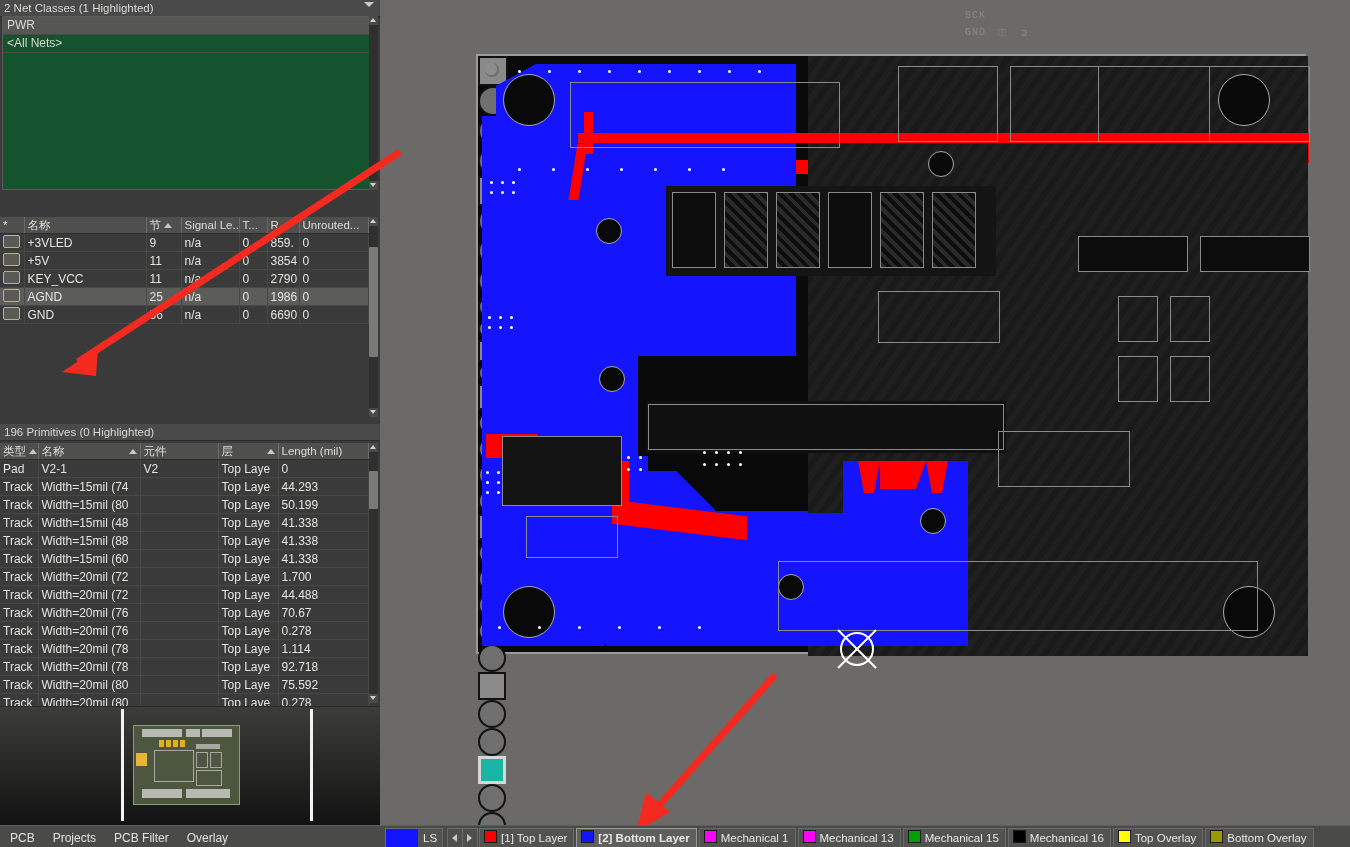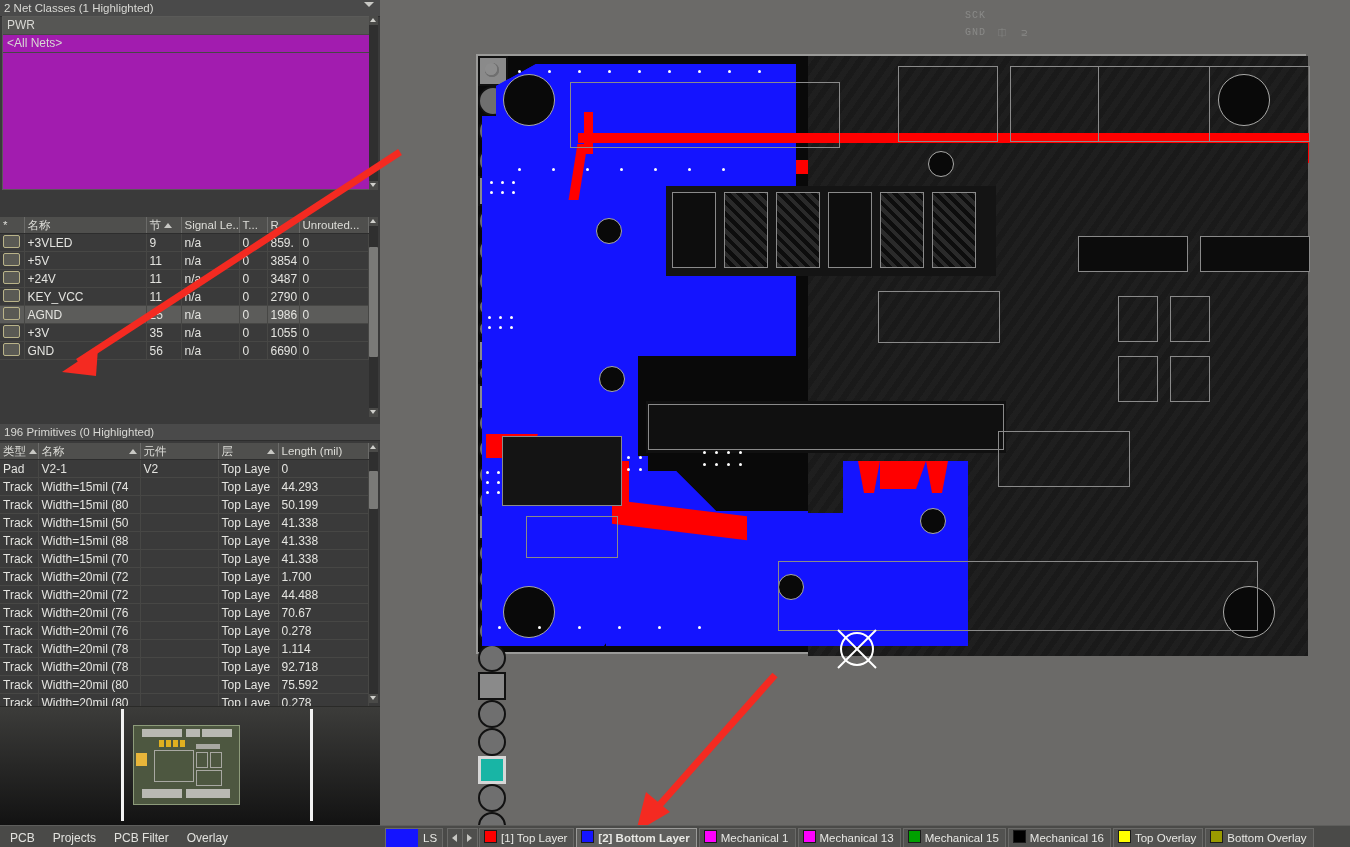--- a/index.html
+++ b/index.html
@@ -6,21 +6,21 @@
   body{width:1350px;height:847px;overflow:hidden;font-family:"Liberation Sans","DejaVu Sans",sans-serif;font-size:12px;color:#d8d8d4;position:relative;}
 
   
   #left-panel{position:absolute;left:0;top:0;width:380px;height:825px;background:#3a3a3a;}
 
   .panel-title{height:16px;line-height:16px;background:#4a4a4a;color:#d8d8d4;font-size:11.5px;padding:0 4px;border-bottom:1px solid #2d2d2d;position:relative;}
   .panel-title .chev{position:absolute;right:6px;top:2px;width:0;height:0;border-left:5px solid transparent;border-right:5px solid transparent;border-top:5px solid #c9c9c5;}
 
   
   #netclasses{position:absolute;left:0;top:0;width:380px;height:196px;}
-  #nc-list{position:absolute;left:2px;top:16px;width:368px;height:174px;background:#a21caf;border:1px solid #5a5a58;box-sizing:border-box;}
+  #nc-list{position:absolute;left:2px;top:16px;width:368px;height:174px;background:#14532d;border:1px solid #5a5a58;box-sizing:border-box;}
   .nc-row{height:17px;line-height:17px;padding:0 4px;font-size:12px;border-bottom:1px solid #474745;}
   .nc-row.sel{background:#565654;}
   #nc-scroll{position:absolute;right:2px;top:16px;width:9px;height:174px;background:#2f2f2f;}
 
   
   #nets{position:absolute;left:0;top:198px;width:380px;height:222px;}
   #nets .panel-title{background:#4a4a4a;}
   .tbl{position:absolute;left:0;width:368px;border-collapse:collapse;table-layout:fixed;}
   .hdr-row td{background:#4f4f4d;color:#ddddd8;font-size:11.5px;height:16px;border-right:1px solid #6a6a68;border-bottom:1px solid #2d2d2d;padding:0 3px;white-space:nowrap;overflow:hidden;}
   .body-row td{height:17px;font-size:12px;color:#e4e4e0;border-bottom:1px solid #474745;border-right:1px solid #474745;padding:0 3px;white-space:nowrap;overflow:hidden;}
@@ -141,52 +141,34 @@
             <td><span class="swatch"></span></td>
             <td>+5V</td>
             <td>11</td>
             <td>n/a</td>
             <td>0</td>
             <td>3854</td>
             <td>0</td>
           </tr>
       <tr class="body-row">
             <td><span class="swatch"></span></td>
-            <td>+24V</td>
-            <td>11</td>
-            <td>n/a</td>
-            <td>0</td>
-            <td>3487</td>
-            <td>0</td>
-          </tr>
-      <tr class="body-row">
-            <td><span class="swatch"></span></td>
             <td>KEY_VCC</td>
             <td>11</td>
             <td>n/a</td>
             <td>0</td>
             <td>2790</td>
             <td>0</td>
           </tr>
       <tr class="body-row hl">
             <td><span class="swatch"></span></td>
             <td>AGND</td>
             <td>25</td>
             <td>n/a</td>
             <td>0</td>
             <td>1986</td>
-            <td>0</td>
-          </tr>
-      <tr class="body-row">
-            <td><span class="swatch"></span></td>
-            <td>+3V</td>
-            <td>35</td>
-            <td>n/a</td>
-            <td>0</td>
-            <td>1055</td>
             <td>0</td>
           </tr>
       <tr class="body-row">
             <td><span class="swatch"></span></td>
             <td>GND</td>
             <td>56</td>
             <td>n/a</td>
             <td>0</td>
             <td>6690</td>
             <td>0</td>
@@ -240,35 +222,35 @@
           </tr>
       <tr class="body-row">
             <td>Track</td>
             <td>Width=15mil (80</td>
             <td></td>
             <td>Top Laye</td>
             <td>50.199</td>
           </tr>
       <tr class="body-row">
             <td>Track</td>
-            <td>Width=15mil (50</td>
+            <td>Width=15mil (48</td>
             <td></td>
             <td>Top Laye</td>
             <td>41.338</td>
           </tr>
       <tr class="body-row">
             <td>Track</td>
             <td>Width=15mil (88</td>
             <td></td>
             <td>Top Laye</td>
             <td>41.338</td>
           </tr>
       <tr class="body-row">
             <td>Track</td>
-            <td>Width=15mil (70</td>
+            <td>Width=15mil (60</td>
             <td></td>
             <td>Top Laye</td>
             <td>41.338</td>
           </tr>
       <tr class="body-row">
             <td>Track</td>
             <td>Width=20mil (72</td>
             <td></td>
             <td>Top Laye</td>
             <td>1.700</td>

